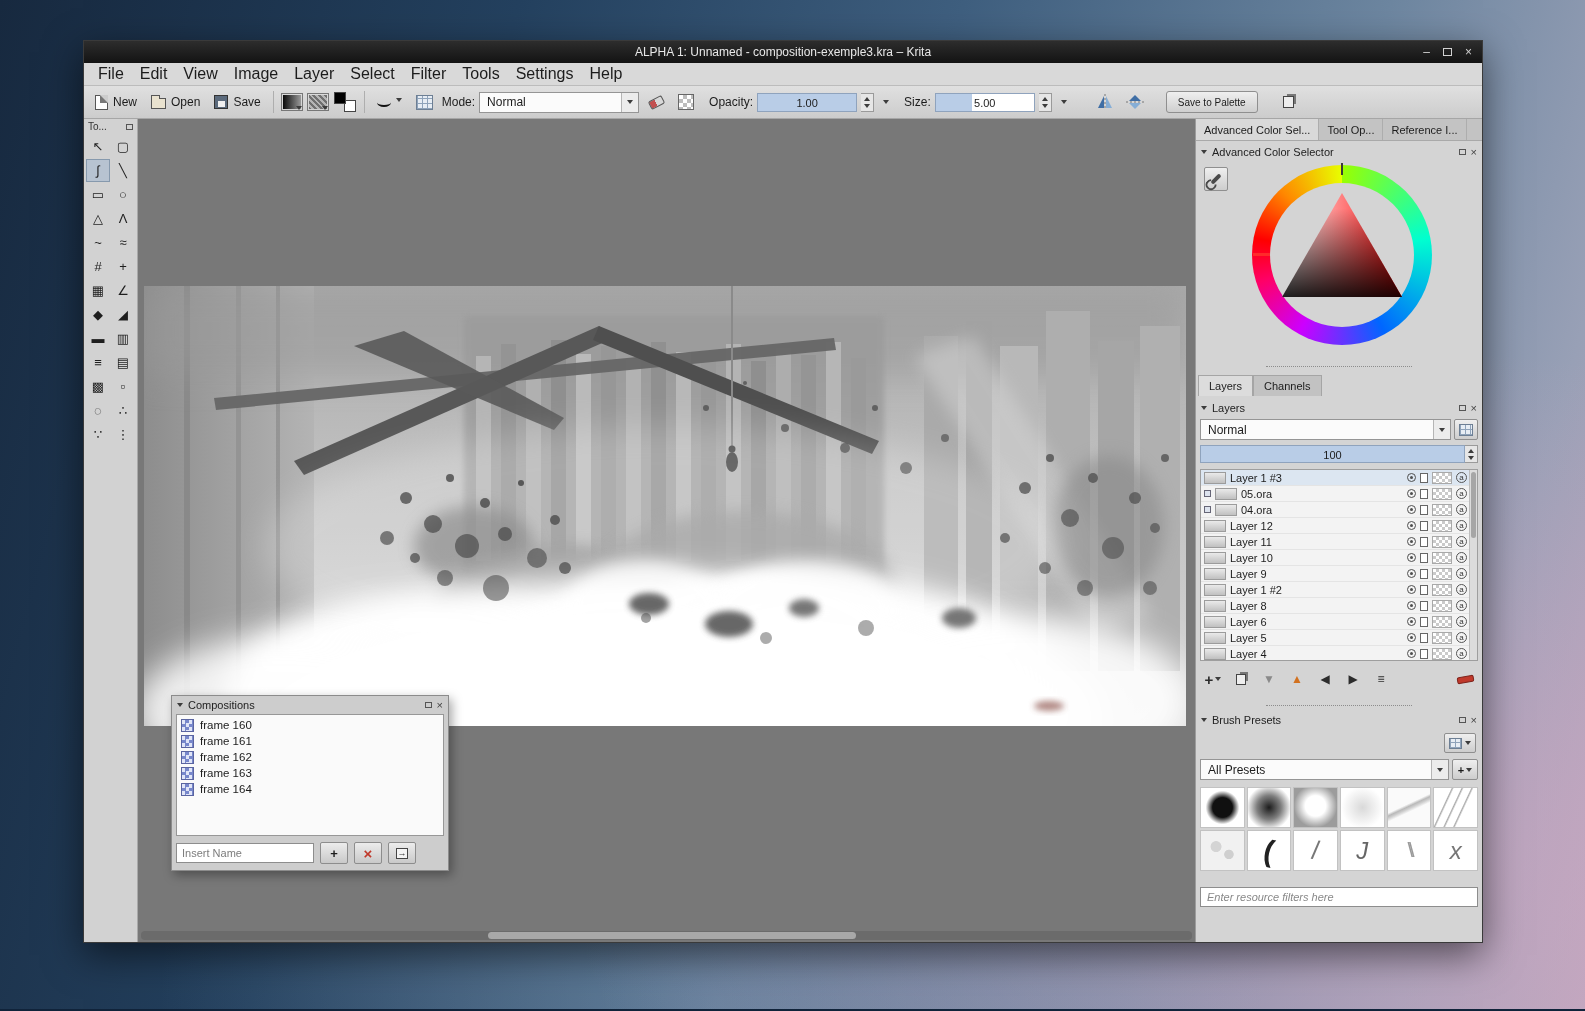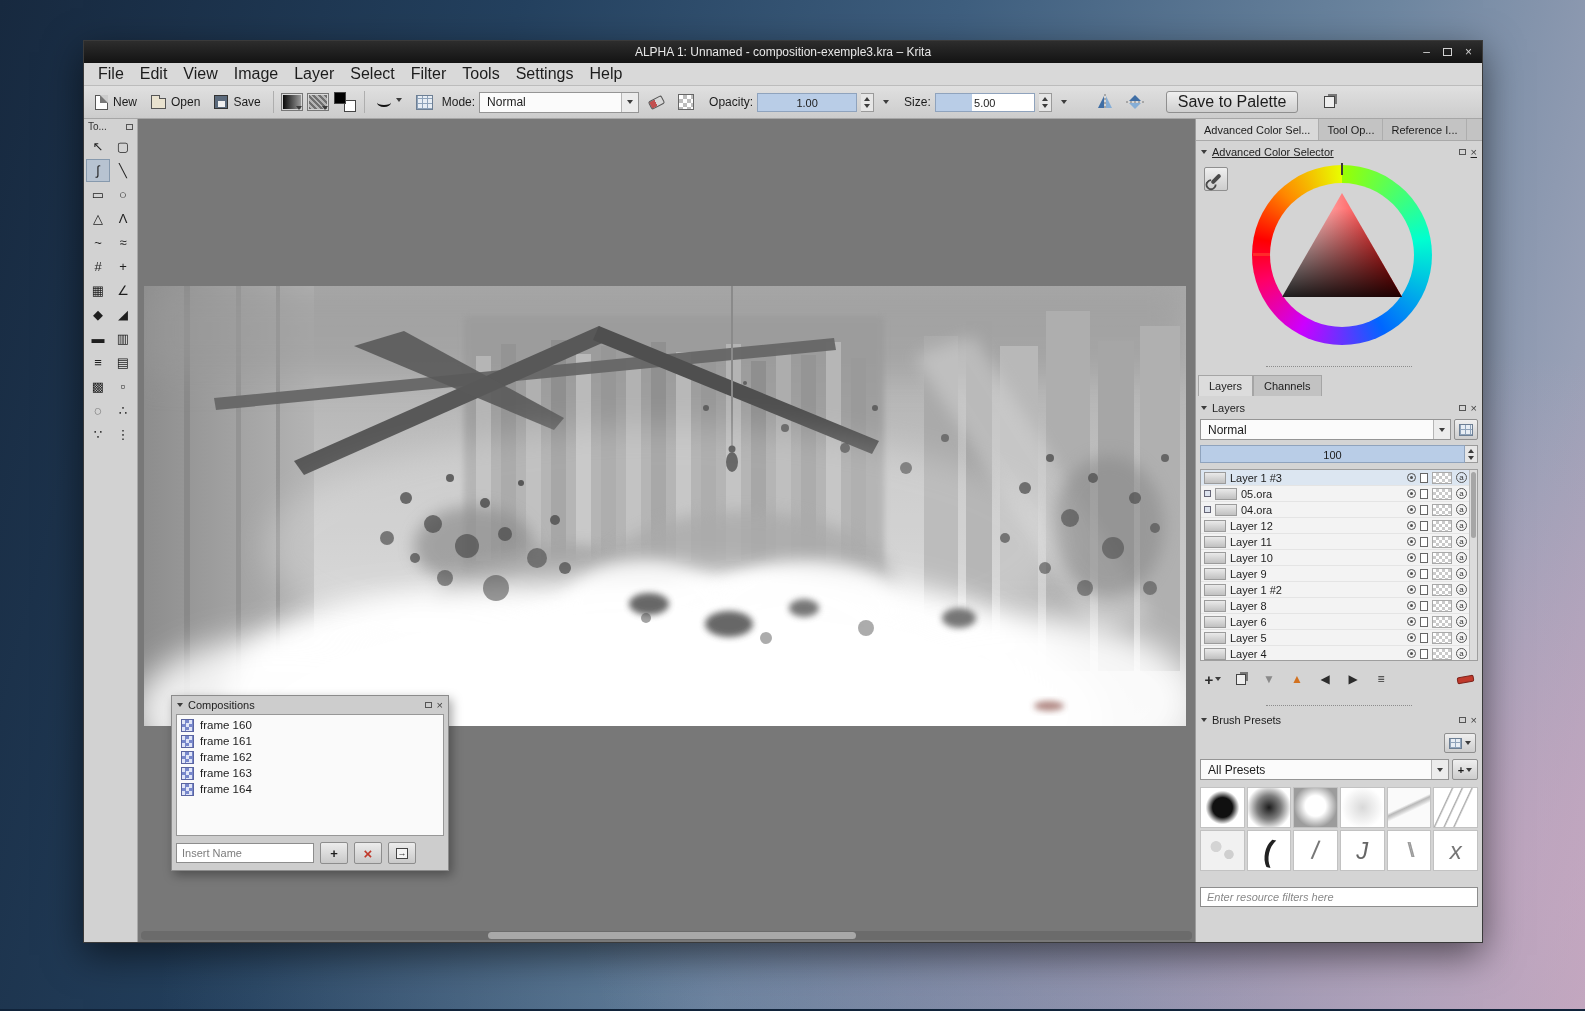--- a/index.html
+++ b/index.html
@@ -59,21 +59,21 @@
   .cdown.small{border-left-width:3px;border-right-width:3px;border-top-width:4px;}
   .eraser{width:15px;height:9px;background:linear-gradient(90deg,#c25050 45%,#d8d8d8 45%);border:1px solid #555;transform:rotate(-28deg);border-radius:2px;}
   .checker{background:conic-gradient(#bdbdbd 25%,#ffffff 0 50%,#bdbdbd 0 75%,#ffffff 0);background-size:8px 8px;}
   .alpha-ico{width:16px;height:16px;border:1px solid #666;}
   .slider{position:relative;width:100px;height:19px;border:1px solid #87a;border-color:#8fa3bd;background:#fff;overflow:hidden;}
   .slider .fill{position:absolute;top:0;bottom:0;left:0;background:#b9cde7;}
   .slider .sval{position:relative;display:block;text-align:center;line-height:19px;font-size:11px;}
   .spin{display:flex;flex-direction:column;justify-content:center;gap:3px;height:19px;padding:0 3px;
     background:#e6e6e6;border:1px solid #9a9a9a;border-left:none;}
   .dropbtn{width:16px;height:19px;display:flex;align-items:center;justify-content:center;}
-  .save-palette{height:22px;padding:0 11px;font-size:16px;display:flex;align-items:center;
+  .save-palette{height:22px;padding:0 11px;font-size:10px;display:flex;align-items:center;
     background:linear-gradient(#efefef,#cfcfcf);border:1px solid #8f8f8f;border-radius:3px;}
   .stack-ico{width:11px;height:12px;border:1px solid #444;background:#eee;box-shadow:3px -3px 0 -1px #777;}
   .tbicon{width:26px;height:24px;display:flex;align-items:center;justify-content:center;}
 
   
   .content{flex:1;display:flex;min-height:0;}
   .toolbox{width:54px;background:#d2d2d2;border-right:1px solid #a9a9a9;flex:0 0 auto;
     display:flex;flex-direction:column;align-items:center;}
   .toolbox-header{width:100%;font-size:10px;color:#333;padding:2px 4px 1px;display:flex;justify-content:space-between;align-items:center;}
   .tool-grid{display:grid;grid-template-columns:24px 24px;gap:1px;margin-top:2px;}
@@ -513,21 +513,21 @@
         </div>
       </div>
 
       <div class="right-panel">
         <div class="rp-tabs">
           <div class="rp-tab active">Advanced Color Sel...</div>
           <div class="rp-tab">Tool Op...</div>
           <div class="rp-tab">Reference I...</div>
         </div>
 
-        <div class="dh pos" style="top:24px;left:0;right:0;text-decoration:underline;">
+        <div class="dh pos" style="top:24px;left:0;right:0;">
           <span class="cdown small"></span>
           <span class="t">Advanced Color Selector</span>
           <span class="sp"></span>
           <span class="float-ico"></span>
           <span class="close-ico">×</span>
         </div>
         <div class="bevel-btn pos" style="top:48px;left:8px;width:24px;height:24px;">
           <span class="wrench"></span>
         </div>
 

